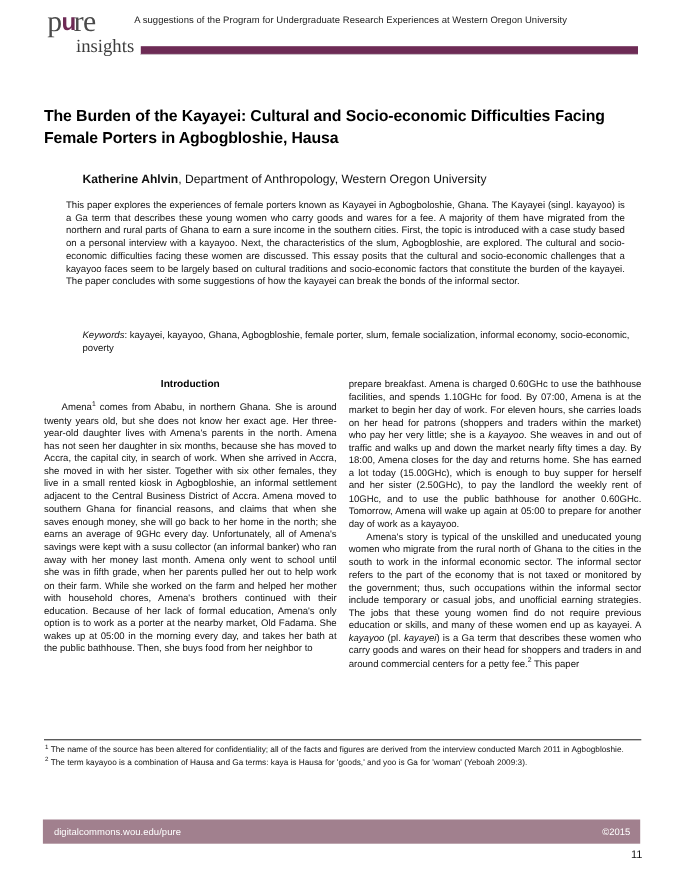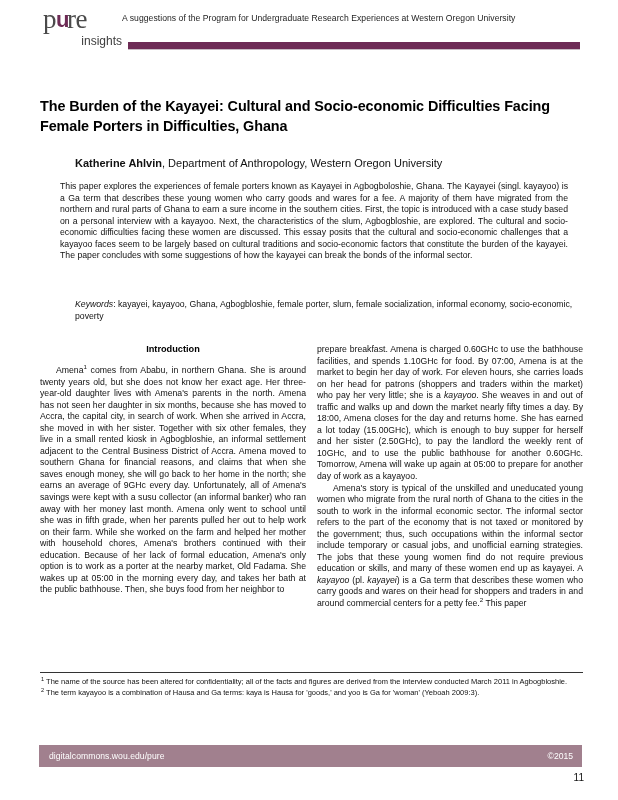--- a/index.html
+++ b/index.html
@@ -53,22 +53,22 @@
     color: #6d2b55;
     font-weight: bold;
     font-family: "Liberation Sans", sans-serif;
     font-size: 22px;
     letter-spacing: -2.5px;
     position: relative;
     top: -1px;
   }
   .logo-insights {
     display: block;
-    font-family: Liberation Sans, sans-serif;
-    font-size: 12px;
+    font-family: Liberation Serif, serif;
+    font-size: 17px;
     line-height: 15px;
     color: #3d3d3d;
     text-align: right;
     padding-right: 1px;
     margin-top: 0px;
   }
   .masthead-tagline {
     position: absolute;
     left: 122px;
     top: 13px;
@@ -231,21 +231,21 @@
 
   <div class="masthead">
     <div class="logo-block">
       <span class="logo-pure"><span>p</span><span class="u-mark">u</span><span>re</span></span>
       <span class="logo-insights">insights</span>
     </div>
     <div class="masthead-tagline">A suggestions of the Program for Undergraduate Research Experiences at Western Oregon University</div>
     <div class="masthead-rule"></div>
   </div>
 
-  <div class="doc-title">The Burden of the Kayayei: Cultural and Socio-economic Difficulties Facing Female Porters in Difficulties, Ghana</div>
+  <div class="doc-title">The Burden of the Kayayei: Cultural and Socio-economic Difficulties Facing Female Porters in Agbogbloshie, Hausa</div>
 
   <div class="doc-author"><span class="author-name">Katherine Ahlvin</span><span>, Department of Anthropology, Western Oregon University</span></div>
 
   <div class="abstract">This paper explores the experiences of female porters known as Kayayei in Agbogboloshie, Ghana. The Kayayei (singl. kayayoo) is a Ga term that describes these young women who carry goods and wares for a fee. A majority of them have migrated from the northern and rural parts of Ghana to earn a sure income in the southern cities. First, the topic is introduced with a case study based on a personal interview with a kayayoo. Next, the characteristics of the slum, Agbogbloshie, are explored. The cultural and socio-economic difficulties facing these women are discussed. This essay posits that the cultural and socio-economic challenges that a kayayoo faces seem to be largely based on cultural traditions and socio-economic factors that constitute the burden of the kayayei. The paper concludes with some suggestions of how the kayayei can break the bonds of the informal sector.</div>
 
   <div class="keywords"><span class="kw-label">Keywords</span><span>: kayayei, kayayoo, Ghana, Agbogbloshie, female porter, slum, female socialization, informal economy, socio-economic, poverty</span></div>
 
   <div class="section-heading">Introduction</div>
 
   <div class="col col-left">

